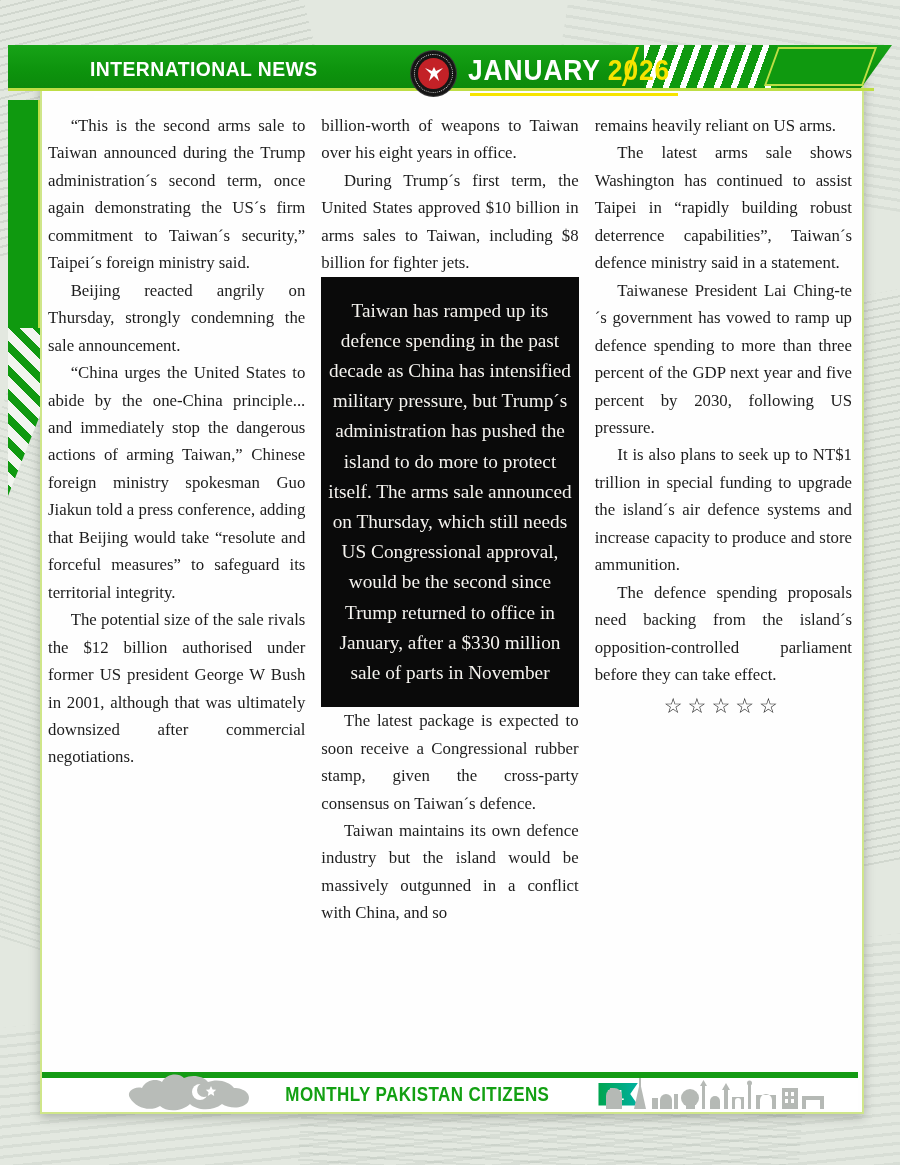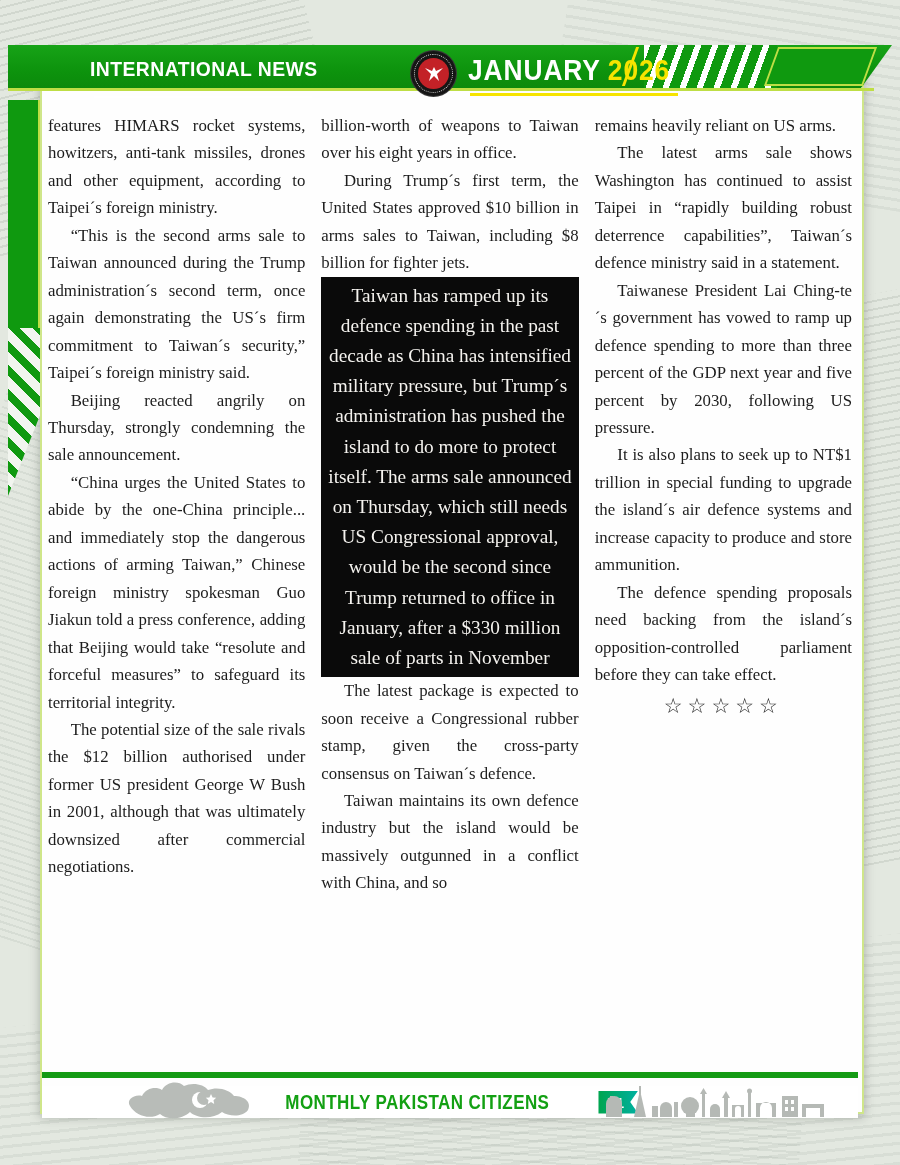--- a/index.html
+++ b/index.html
@@ -52,28 +52,28 @@
       clip-path:polygon(0 0,100% 0,100% 52%,0 100%);}
 
   
   .content{position:absolute;left:48px;top:112px;width:804px;height:958px;
       display:grid;grid-template-columns:1fr 1fr 1fr;column-gap:16px;z-index:3;}
   .col{color:#1c1c1c;font-size:16.8px;line-height:1.635;text-align:justify;}
   .col p{margin:0;}
   .col p.indent{text-indent:1.35em;}
 
   .pull-quote{background:#0a0a0a;color:#f5f3ef;text-align:center;font-size:19.3px;line-height:1.565;
-      padding:4px 6px;margin:6px 0 8px 0;text-indent:0 !important;}
+      padding:19px 6px;margin:6px 0 8px 0;text-indent:0 !important;}
 
   .end-mark{text-align:center;font-size:21px;letter-spacing:5px;color:#2b2b2b;margin-top:4px;text-indent:0 !important;}
 
   
   .footer-rule{position:absolute;left:42px;right:42px;top:1072px;height:6px;background:#149b14;z-index:4;}
   .footer{position:absolute;left:42px;right:42px;top:1078px;height:32px;background:#fff;z-index:4;
-      display:flex;align-items:center;justify-content:center;margin-top:8px;}
+      display:flex;align-items:center;justify-content:center;}
   .footer-title{font-family:"Liberation Sans","DejaVu Sans",sans-serif;font-weight:700;font-size:20px;
       color:#13a013;letter-spacing:.5px;transform:scaleX(.85);white-space:nowrap;}
   .page-badge{margin-left:26px;background:linear-gradient(90deg,#00a54f,#00b0a0);color:#fff;
       font-family:"Liberation Sans","DejaVu Sans",sans-serif;font-weight:700;font-size:15px;
       padding:3px 14px 3px 9px;clip-path:polygon(0 0,100% 0,80% 50%,100% 100%,0 100%);}
   .map-sil{position:absolute;left:70px;top:-14px;}
   .sky-sil{position:absolute;right:28px;top:0px;}
 </style>
 </head>
 <body>
@@ -113,21 +113,20 @@
 
     <div class="issue">
       <span class="month">JANUARY</span><span class="year">2026</span>
     </div>
     <div class="issue-underline"></div>
   </div>
 
   <div class="content">
 
     <div class="col">
-      <p>features HIMARS rocket systems, howitzers, anti-tank missiles, drones and other equipment, according to Taipei´s foreign ministry.</p>
       <p class="indent">“This is the second arms sale to Taiwan announced during the Trump administration´s second term, once again demonstrating the US´s firm commitment to Taiwan´s security,” Taipei´s foreign ministry said.</p>
       <p class="indent">Beijing reacted angrily on Thursday, strongly condemning the sale announcement.</p>
       <p class="indent">“China urges the United States to abide by the one-China principle... and immediately stop the dangerous actions of arming Taiwan,” Chinese foreign ministry spokesman Guo Jiakun told a press conference, adding that Beijing would take “resolute and forceful measures” to safeguard its territorial integrity.</p>
       <p class="indent">The potential size of the sale rivals the $12 billion authorised under former US president George W Bush in 2001, although that was ultimately downsized after commercial negotiations.</p>
     </div>
 
     <div class="col">
       <p>billion-worth of weapons to Taiwan over his eight years in office.</p>
       <p class="indent">During Trump´s first term, the United States approved $10 billion in arms sales to Taiwan, including $8 billion for fighter jets.</p>
       <p class="pull-quote">Taiwan has ramped up its defence spending in the past decade as China has intensified military pressure, but Trump´s administration has pushed the island to do more to protect itself. The arms sale announced on Thursday, which still needs US Congressional approval, would be the second since Trump returned to office in January, after a $330 million sale of parts in November</p>

